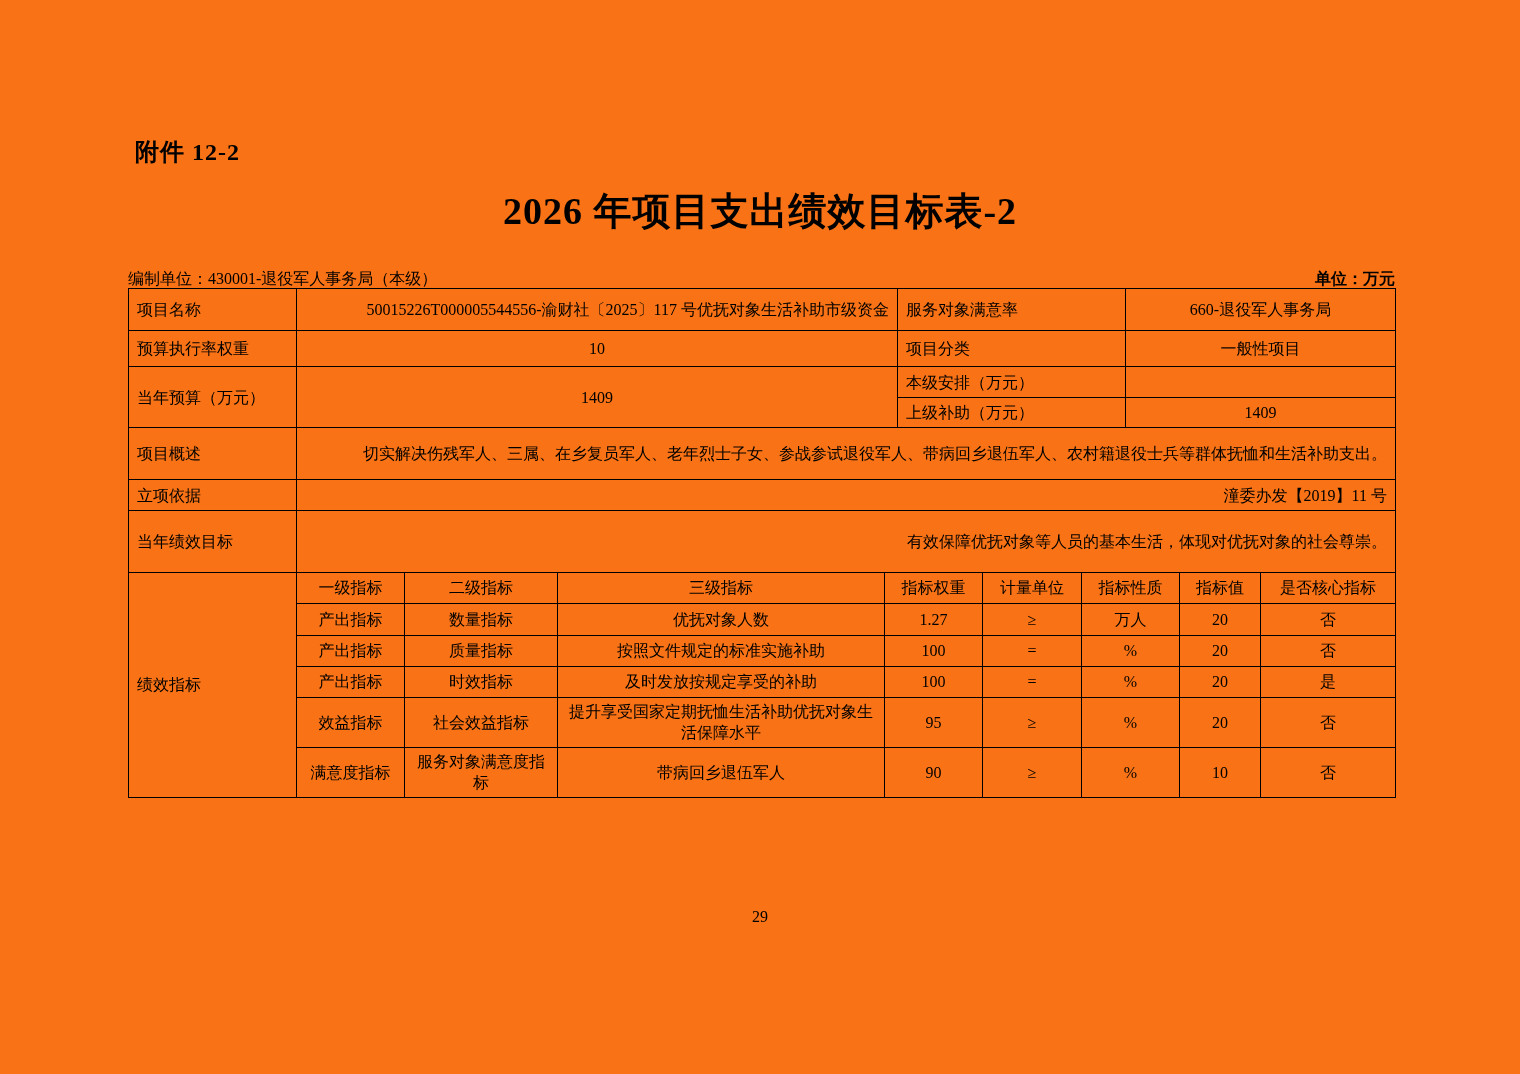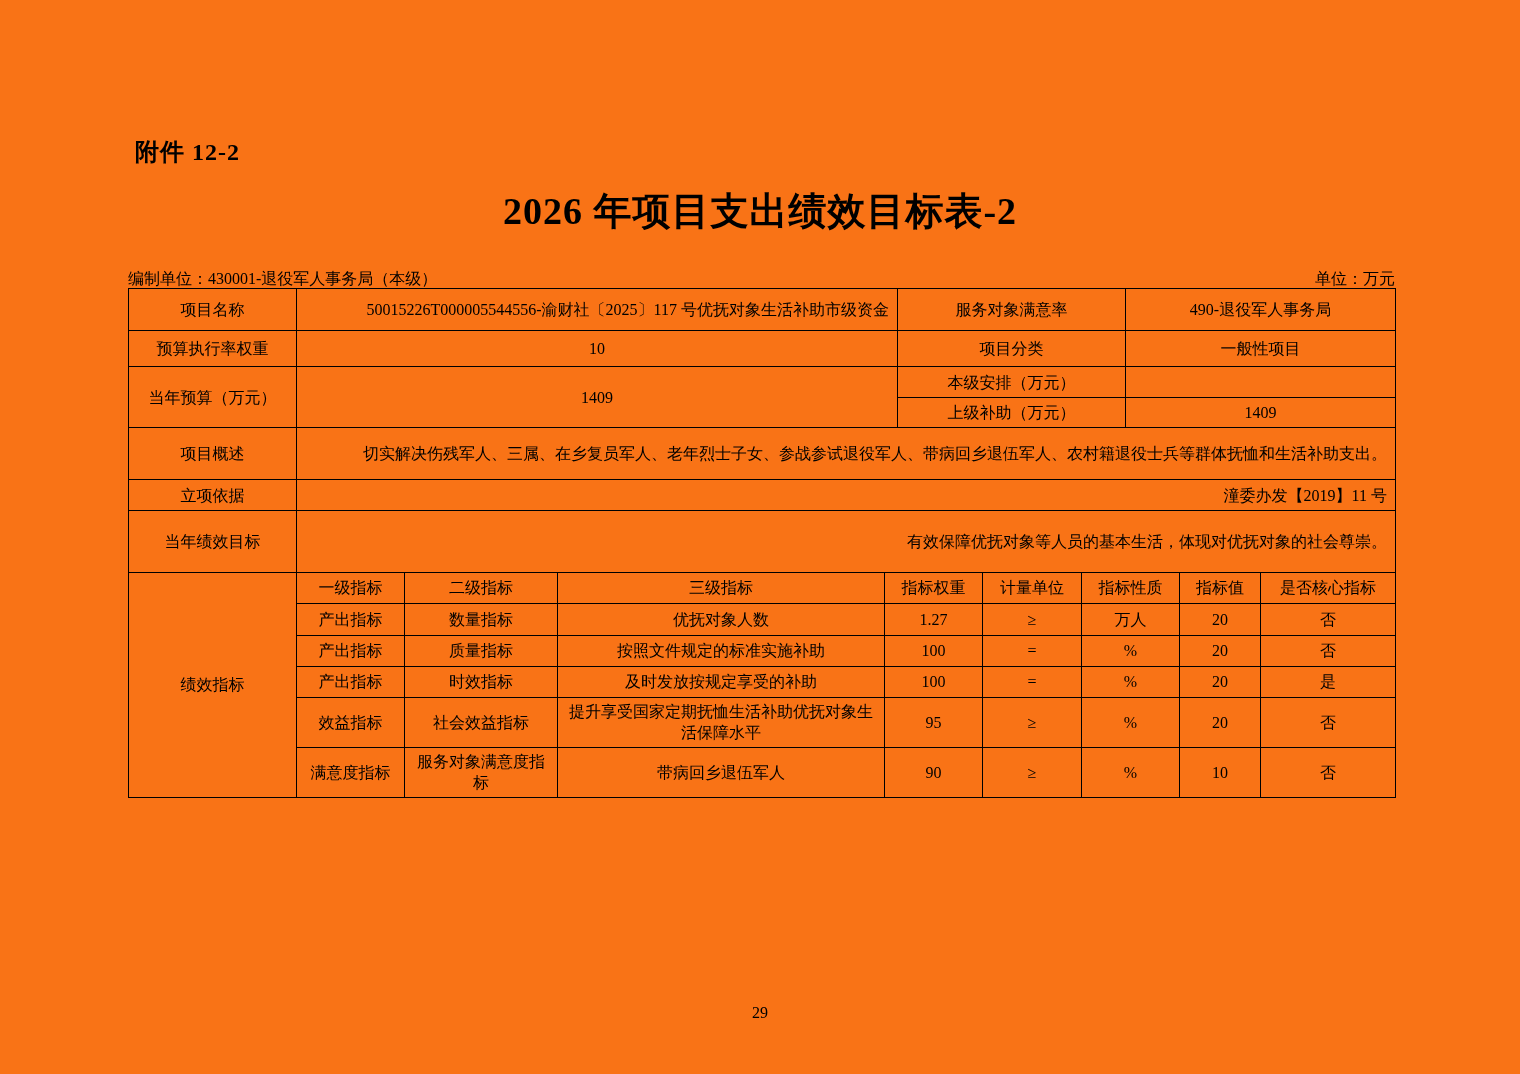--- a/index.html
+++ b/index.html
@@ -34,48 +34,48 @@
     letter-spacing: 1px;
   }
   .meta-line {
     position: absolute;
     left: 128px; top: 244px;
     width: 1267px;
     font-size: 16px;
     margin-top: 25px;
   }
   .meta-left { float: left; }
-  .meta-right { float: right; }
+  .meta-right { float: right; font-weight: bold; }
 
   .table-wrap {
     position: absolute;
     left: 128px; top: 288px;
     width: 1267px;
   }
   table.doc-table {
     border-collapse: collapse;
     table-layout: fixed;
     width: 1267px;
   }
   table.doc-table td {
     border: 1.5px solid #000;
     font-size: 16px;
     line-height: 21px;
     padding: 2px 8px;
     vertical-align: middle;
     overflow: hidden;
   }
-  td.lbl { text-align: center; }
+  td.lbl { }
   td.ctr { text-align: center; }
   td.lft { text-align: right; }
   table.tbl-b { margin-top: -1.5px; }
 
   .page-number {
     position: absolute;
-    left: 0; top: 1004px;
+    left: 0; top: 908px;
     width: 1520px;
     text-align: center;
     font-size: 16px;
   }
 </style>
 </head>
 <body>
 
 <div class="page">
 
@@ -95,21 +95,21 @@
         <col style="width:168px">
           <col style="width:601px">
           <col style="width:228px">
           <col style="width:270px">
       </colgroup>
       <tbody>
           <tr style="height:42px">
         <td class="lbl">项目名称</td>
         <td class="lft">50015226T000005544556-渝财社〔2025〕117 号优抚对象生活补助市级资金</td>
         <td class="lbl">服务对象满意率</td>
-        <td class="ctr">490-退役军人事务局</td>
+        <td class="ctr">660-退役军人事务局</td>
       </tr>
       <tr style="height:36px">
         <td class="lbl">预算执行率权重</td>
         <td class="ctr">10</td>
         <td class="lbl">项目分类</td>
         <td class="ctr">一般性项目</td>
       </tr>
       <tr style="height:31px">
         <td class="lbl" rowspan="2">当年预算（万元）</td>
         <td class="ctr" rowspan="2">1409</td>

